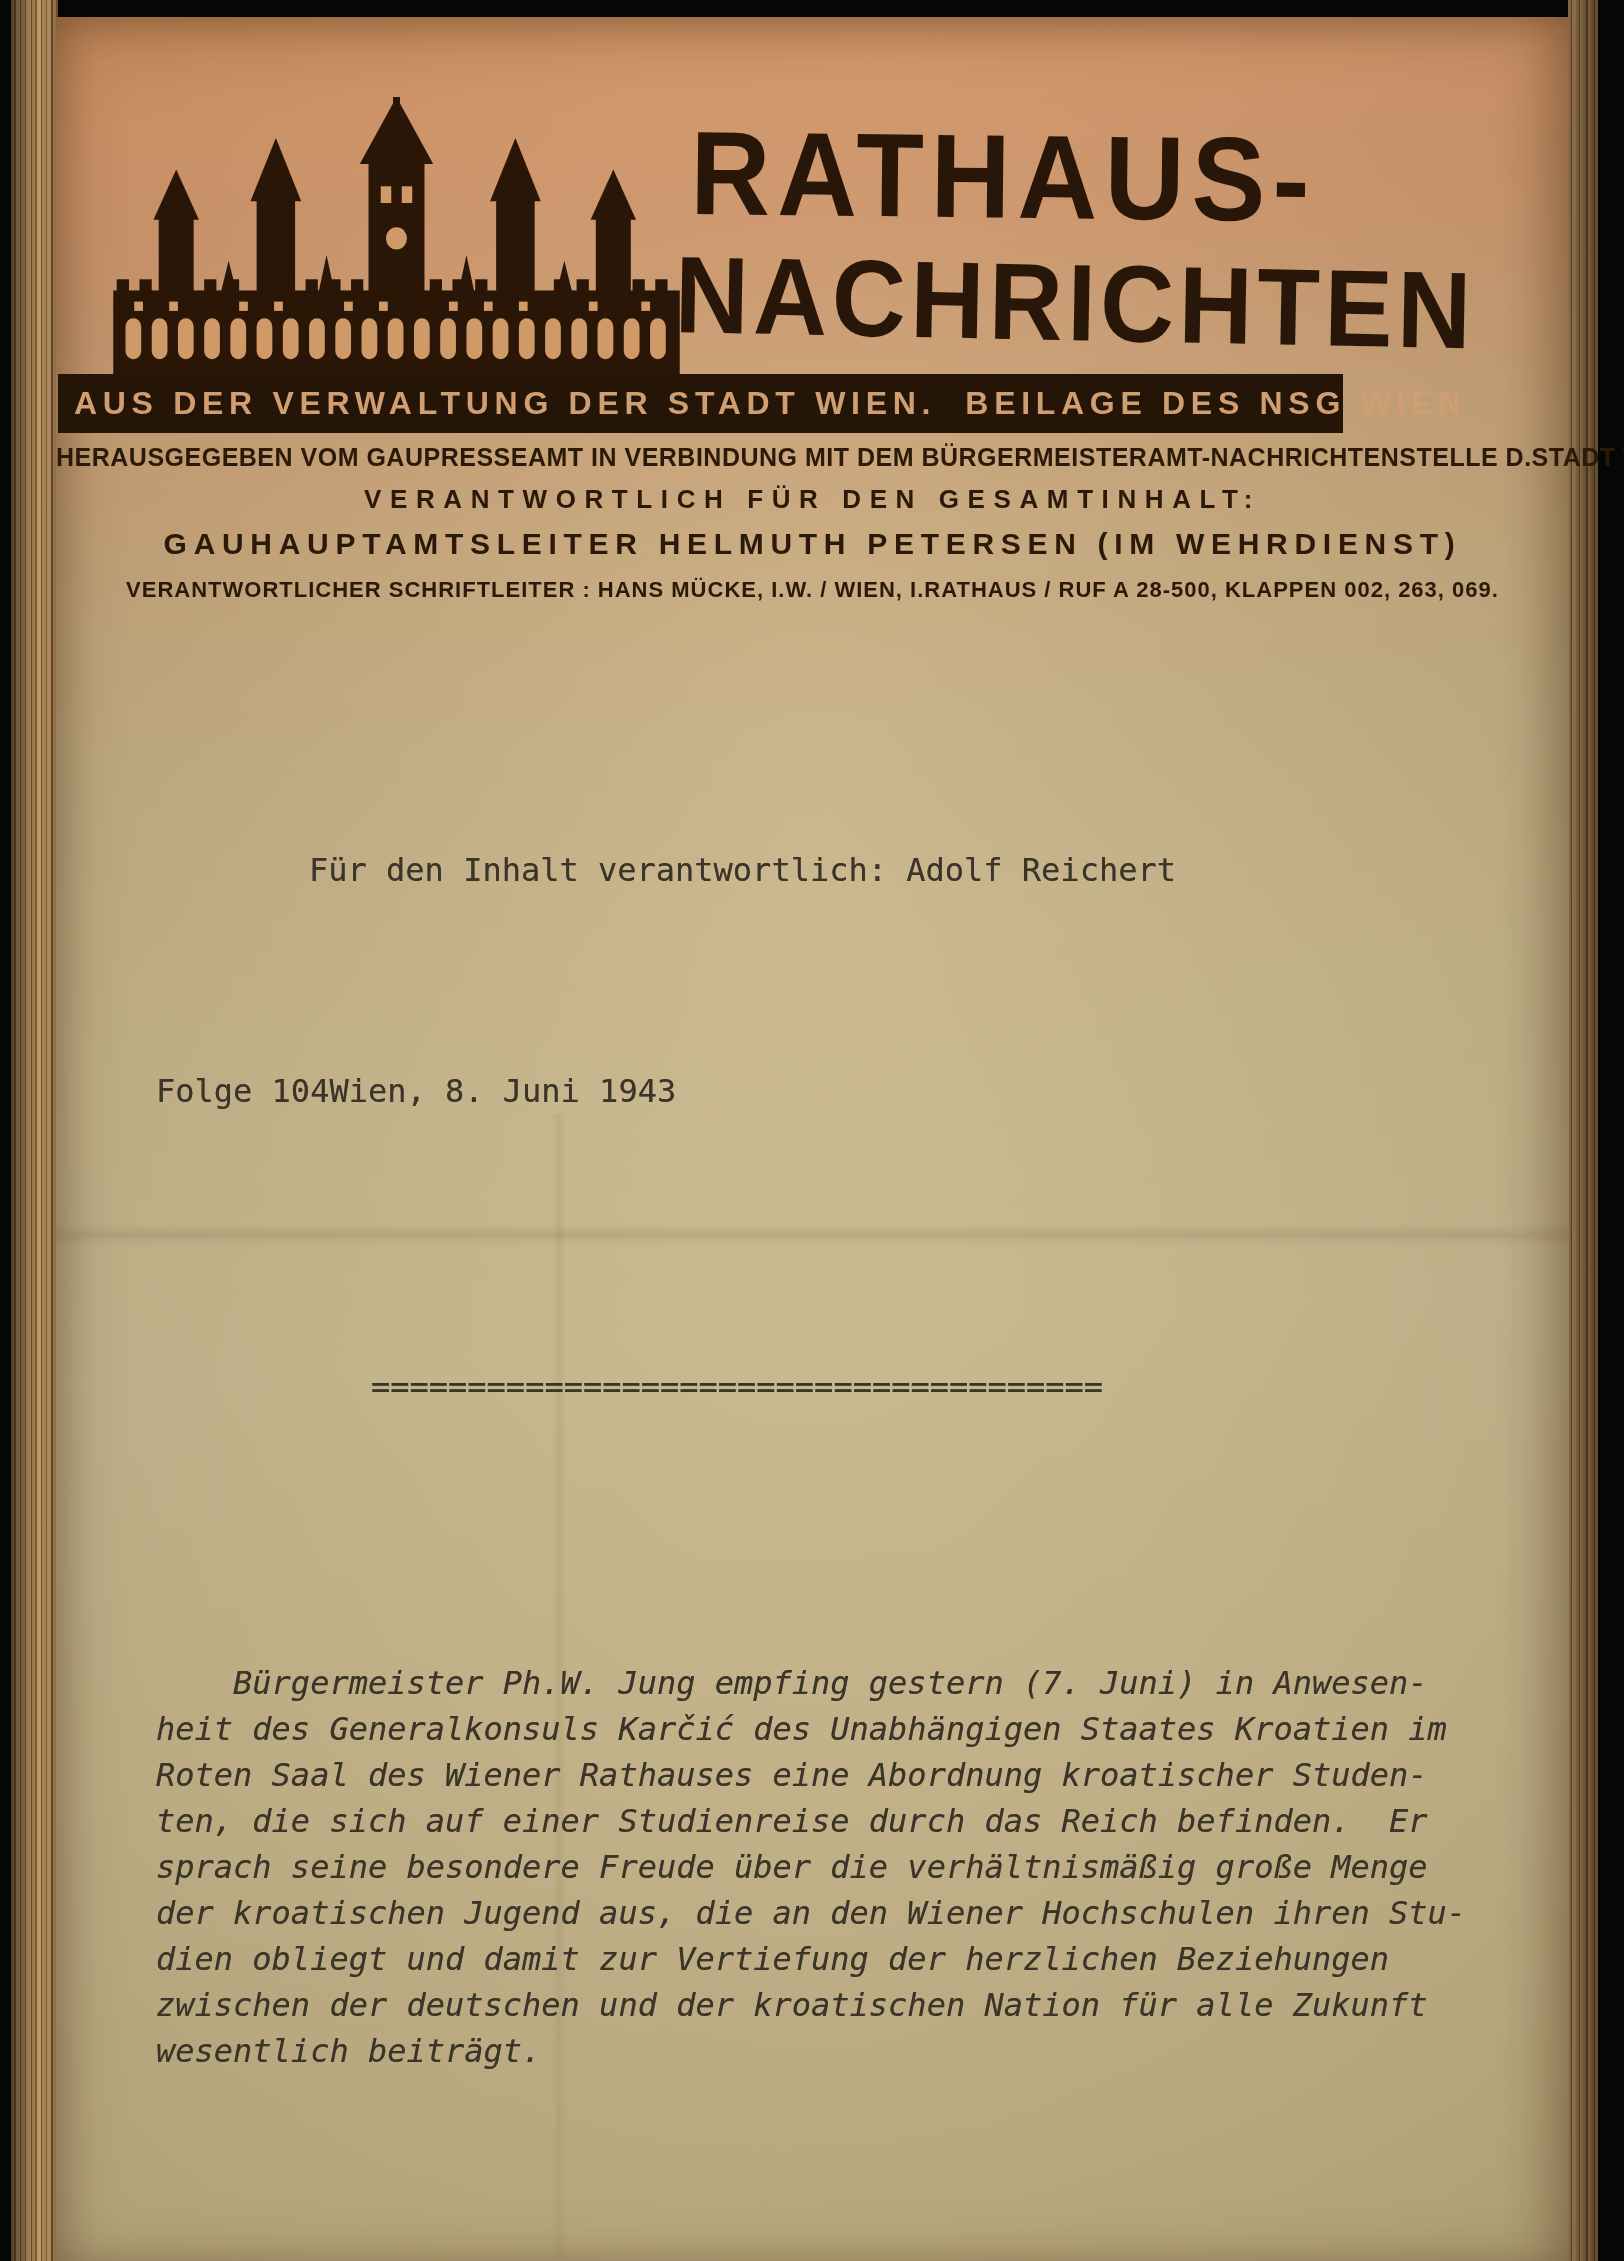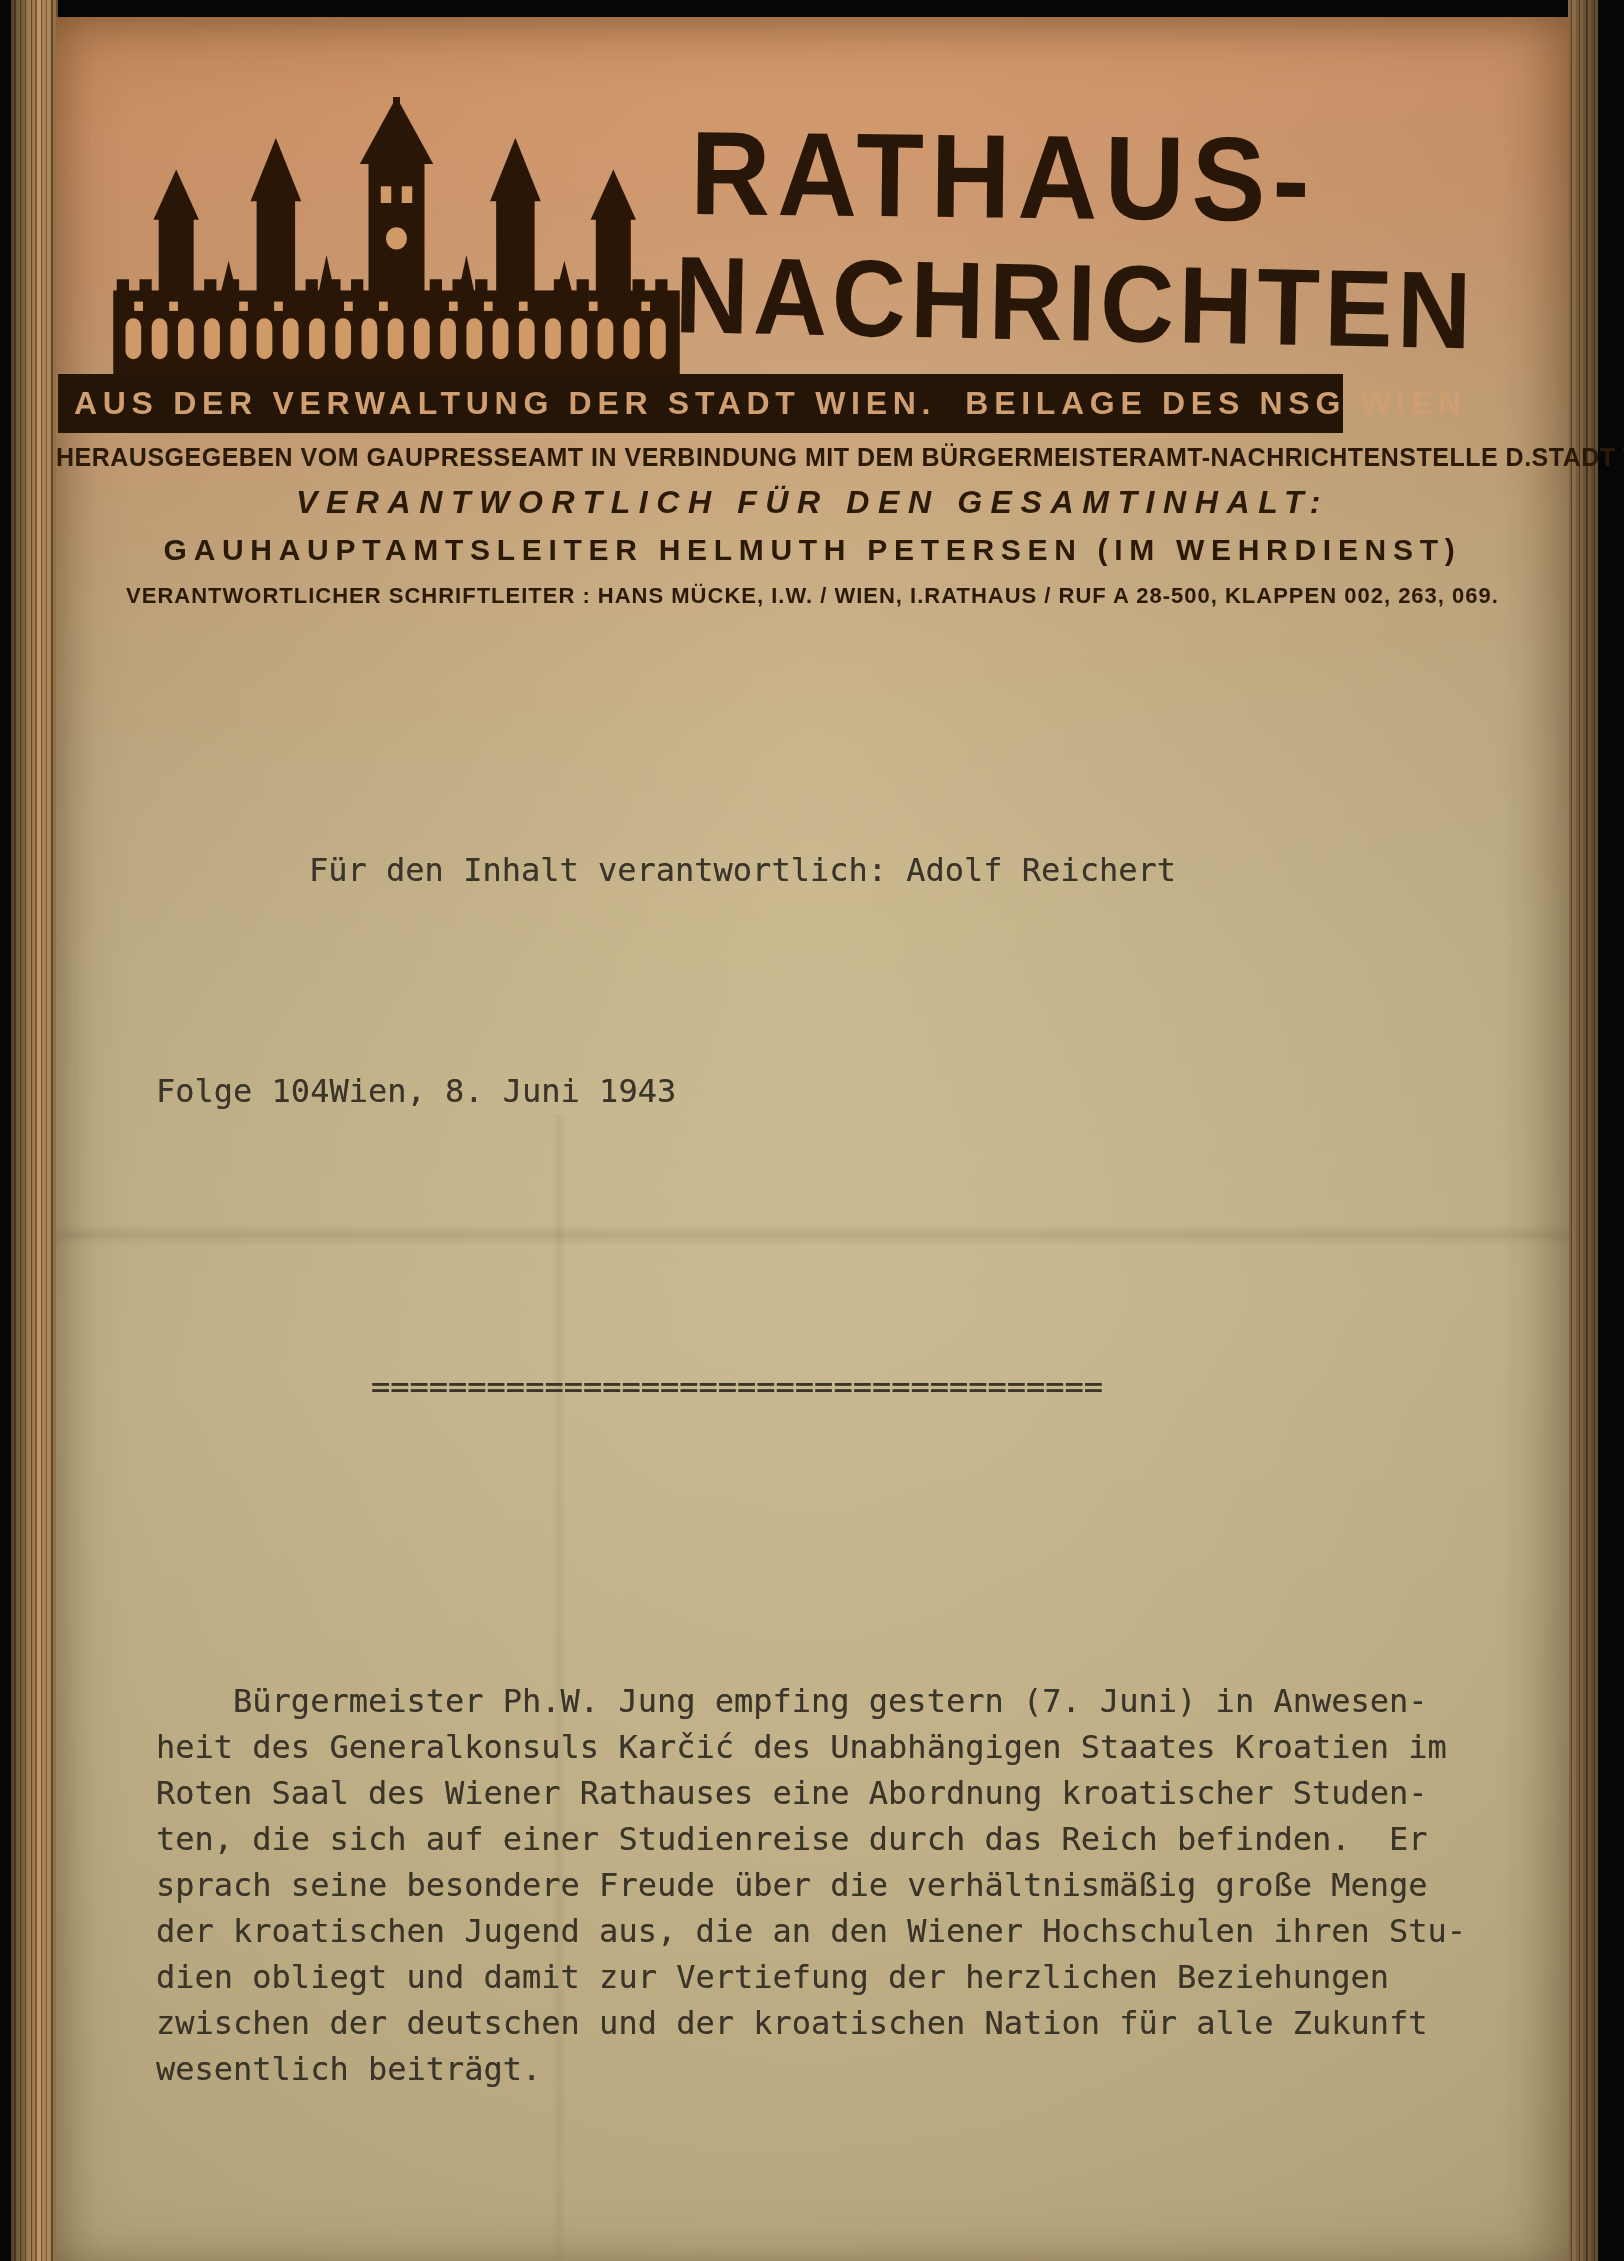--- a/index.html
+++ b/index.html
@@ -58,37 +58,37 @@
     white-space:pre;
   }
   .m-banner {
     position:absolute; left:1.9px; top:357px; width:1285px; height:59px;
     background:#251507; color:#cf9f72;
     display:flex; align-items:center; padding-left:16px; box-sizing:border-box;
     font-size:32px; font-weight:bold; letter-spacing:5.7px; white-space:pre;
   }
   .imprint { position:absolute; left:0; top:426px; width:1513px; text-align:center; color:#2c1a09; }
   .imp1 { font-size:25px; font-weight:bold; letter-spacing:0.5px; white-space:pre; }
-  .imp2 { margin-top:12.4px; font-size:32px; font-weight:bold; letter-spacing:8.6px; white-space:pre;font-style:italic; }
+  .imp2 { margin-top:12.4px; font-size:26px; font-weight:bold; letter-spacing:8.6px; white-space:pre; }
   .imp3 { margin-top:12px; font-size:30px; font-weight:bold; letter-spacing:6.7px; white-space:pre; }
   .imp4 { margin-top:16px; font-size:22px; font-weight:bold; letter-spacing:1px; white-space:pre; }
 
   
   .typed {
     position:absolute; left:100px; top:692px; width:1336px;
     font-family:"DejaVu Sans Mono","Liberation Mono",monospace;
     font-size:32px; line-height:46px; color:#3a3429;
     text-shadow:0 0 0.5px rgba(58,52,41,0.55);
     white-space:pre;
   }
   .t-resp { margin-left:153px; }
   .t-issue-row { display:flex; margin-top:37px; }
   .t-date { margin-right:72px; }
   .t-heading { margin-top:20px; margin-left:215px; }
-  .t-body { margin-top:38px; }
+  .t-body { margin-top:20px;font-style:italic; }
 </style>
 </head>
 <body>
 
 <div class="scan">
 
   <div class="edge-left"></div>
   <div class="edge-right"></div>
   <div class="scan-notch"></div>
 

